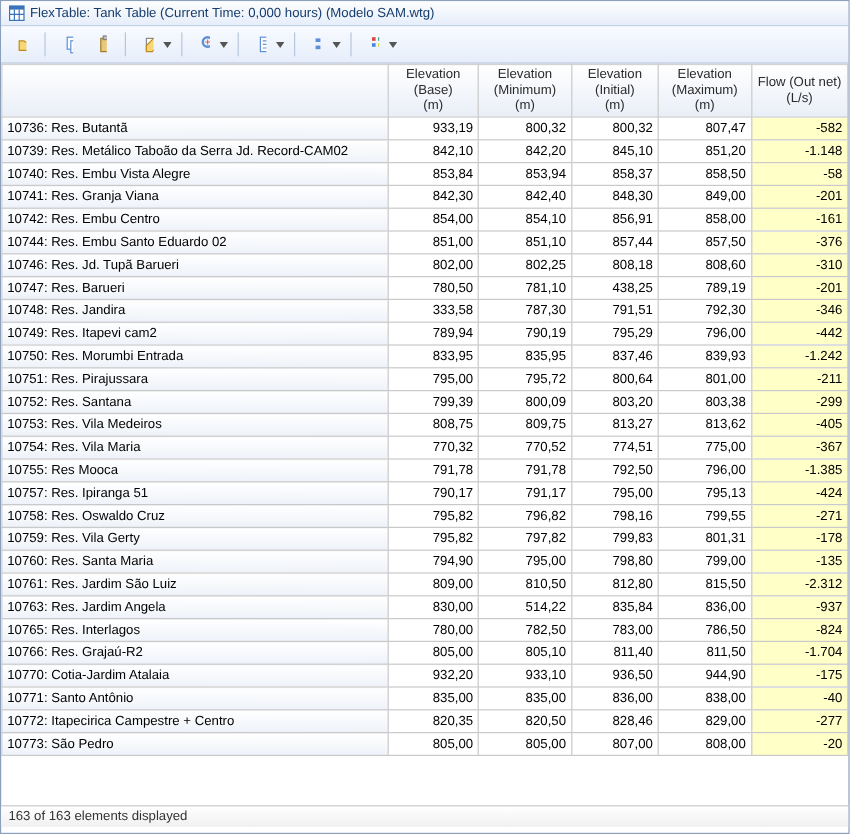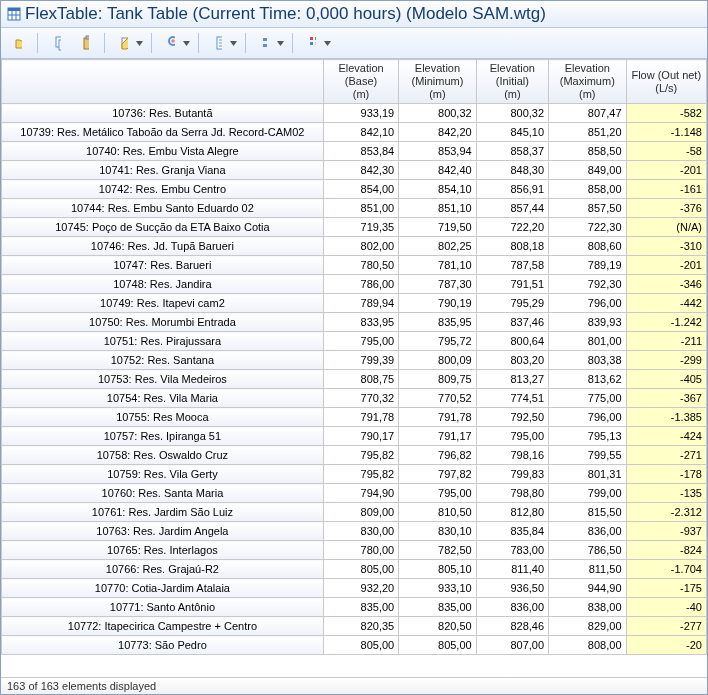--- a/index.html
+++ b/index.html
@@ -16,21 +16,21 @@
   }
   .titlebar {
     background: linear-gradient(#fdfdfd, #e6eefb);
     border-bottom: 1px solid #b6c6de;
     padding: 3px 6px;
     display: flex;
     align-items: center;
     gap: 4px;
   }
   .titlebar .icon-wrap { display:flex; align-items:center; }
-  .title-text { font-size: 17px; color:#163d6d; }
+  .title-text { font-size: 11px; color:#163d6d; }
   .toolbar {
     background: linear-gradient(#f8fbff, #e6eefb);
     border-bottom: 1px solid #b6c6de;
     padding: 4px 6px;
     display: flex;
     align-items: center;
     gap: 6px;
   }
   .tb-btn {
     width: 22px; height: 22px;
@@ -62,21 +62,21 @@
   }
   thead th {
     background: linear-gradient(#ffffff, #e9eef7);
     font-weight: normal;
     text-align: center;
     height: 44px;
     line-height: 13px;
     font-size: 11px;
     color: #2b2b2b;
   }
-  .col-label { text-align: center; background: linear-gradient(#ffffff,#eef2f9); }
+  .col-label { text-align: left; background: linear-gradient(#ffffff,#eef2f9); }
   td.num { text-align: right; }
   td.flow { text-align: right; background: #ffffc8; margin-top: 43px; }
   .statusbar {
     height: 18px;
     border-top: 1px solid #c9c9c9;
     background: linear-gradient(#fff,#f0f0f0);
     padding: 2px 6px;
     font-size: 11px;
     color: #333;
   }
@@ -256,46 +256,38 @@
         </tr>
         <tr>
           <td class="col-label">10744: Res. Embu Santo Eduardo 02</td>
           <td class="num">851,00</td>
           <td class="num">851,10</td>
           <td class="num">857,44</td>
           <td class="num">857,50</td>
           <td class="flow">-376</td>
         </tr>
         <tr>
-          <td class="col-label">10745: Poço de Sucção da ETA Baixo Cotia</td>
-          <td class="num">719,35</td>
-          <td class="num">719,50</td>
-          <td class="num">722,20</td>
-          <td class="num">722,30</td>
-          <td class="flow">(N/A)</td>
-        </tr>
-        <tr>
           <td class="col-label">10746: Res. Jd. Tupã Barueri</td>
           <td class="num">802,00</td>
           <td class="num">802,25</td>
           <td class="num">808,18</td>
           <td class="num">808,60</td>
           <td class="flow">-310</td>
         </tr>
         <tr>
           <td class="col-label">10747: Res. Barueri</td>
           <td class="num">780,50</td>
           <td class="num">781,10</td>
-          <td class="num">787,58</td>
+          <td class="num">438,25</td>
           <td class="num">789,19</td>
           <td class="flow">-201</td>
         </tr>
         <tr>
           <td class="col-label">10748: Res. Jandira</td>
-          <td class="num">786,00</td>
+          <td class="num">333,58</td>
           <td class="num">787,30</td>
           <td class="num">791,51</td>
           <td class="num">792,30</td>
           <td class="flow">-346</td>
         </tr>
         <tr>
           <td class="col-label">10749: Res. Itapevi cam2</td>
           <td class="num">789,94</td>
           <td class="num">790,19</td>
           <td class="num">795,29</td>
@@ -386,21 +378,21 @@
           <td class="col-label">10761: Res. Jardim São Luiz</td>
           <td class="num">809,00</td>
           <td class="num">810,50</td>
           <td class="num">812,80</td>
           <td class="num">815,50</td>
           <td class="flow">-2.312</td>
         </tr>
         <tr>
           <td class="col-label">10763: Res. Jardim Angela</td>
           <td class="num">830,00</td>
-          <td class="num">830,10</td>
+          <td class="num">514,22</td>
           <td class="num">835,84</td>
           <td class="num">836,00</td>
           <td class="flow">-937</td>
         </tr>
         <tr>
           <td class="col-label">10765: Res. Interlagos</td>
           <td class="num">780,00</td>
           <td class="num">782,50</td>
           <td class="num">783,00</td>
           <td class="num">786,50</td>

